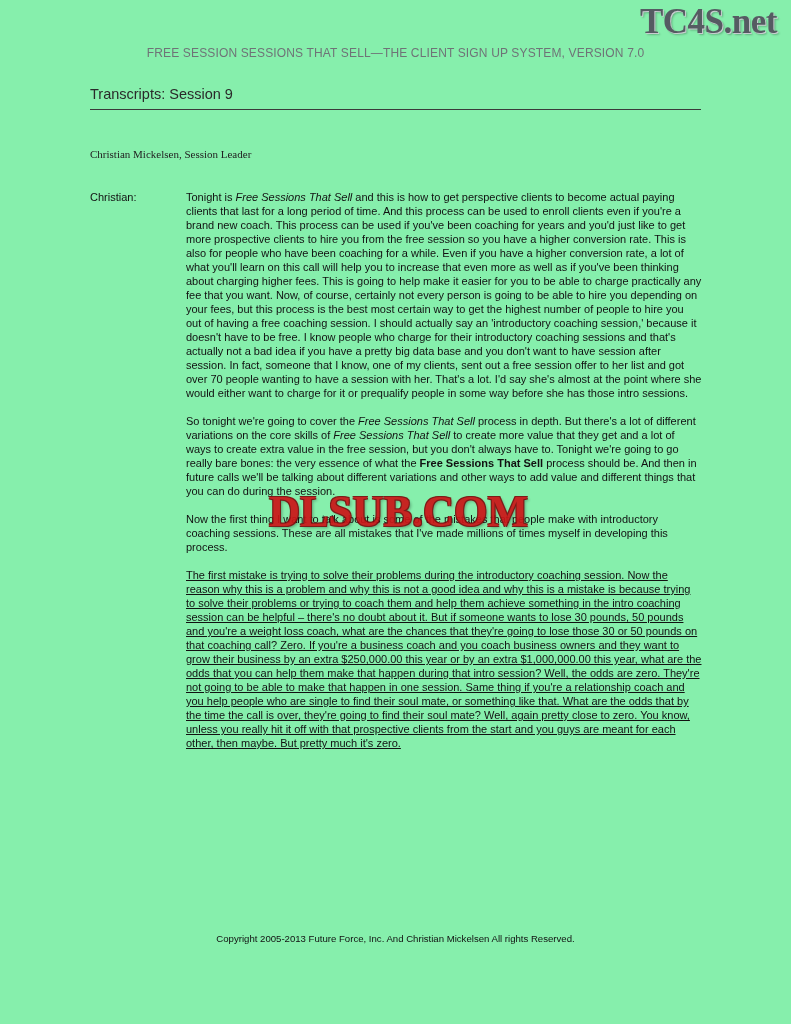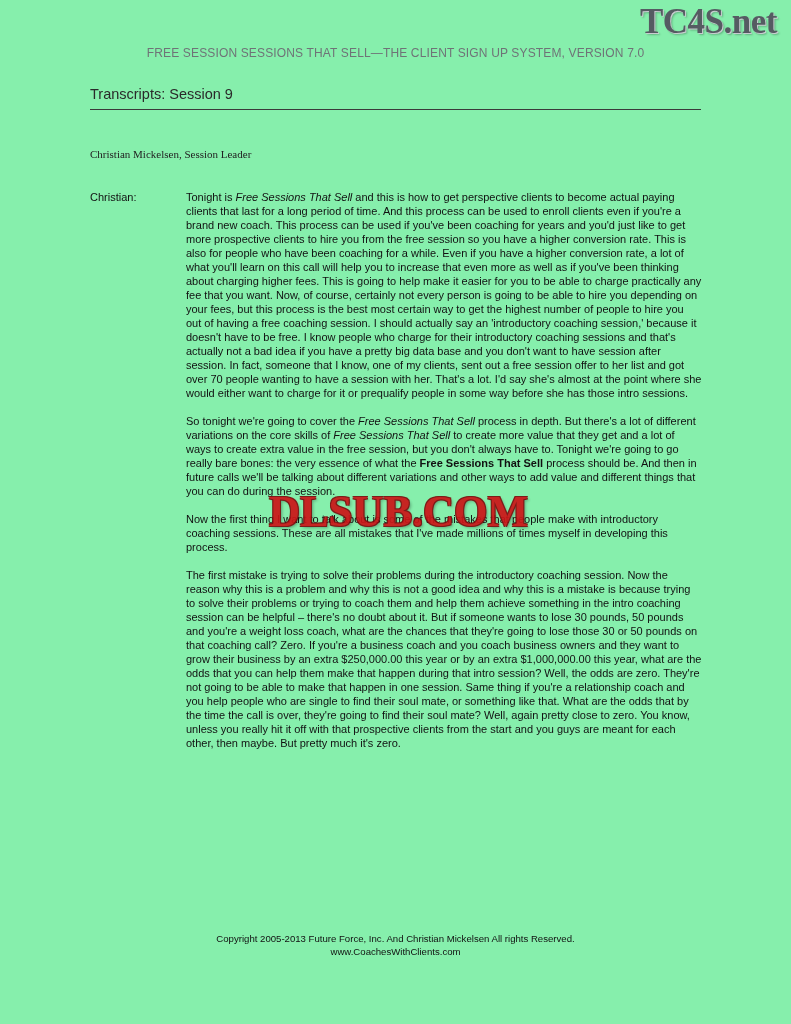--- a/index.html
+++ b/index.html
@@ -95,21 +95,21 @@
   .speech {
     flex: 1 1 auto;
   }
   .speech p {
     margin: 0 0 14px 0;
     font-size: 11px;
     line-height: 14px;
     color: #111;
     text-align: left;
   }
-  .speech p:last-child { margin-bottom: 0; }
+  .speech p:last-child { margin-bottom: 0; text-decoration: underline; }
   .ital { font-style: italic; }
   .bold { font-weight: bold; }
 
   
   .dlsub-watermark {
     position: absolute;
     top: 486px;
     left: 4px;
     width: 789px;
     text-align: center;
@@ -190,17 +190,16 @@
       </div>
     </div>
   </div>
 
   <div class="dlsub-watermark">
     <span class="dl-text">DLSUB.COM</span>
   </div>
 
   <div class="footer">
     <div>Copyright 2005-2013 Future Force, Inc. And Christian Mickelsen All rights Reserved.</div>
-    <div>www.CoachesWithClients.com</div>
   </div>
 
 
 </div>
 
 </body></html>

